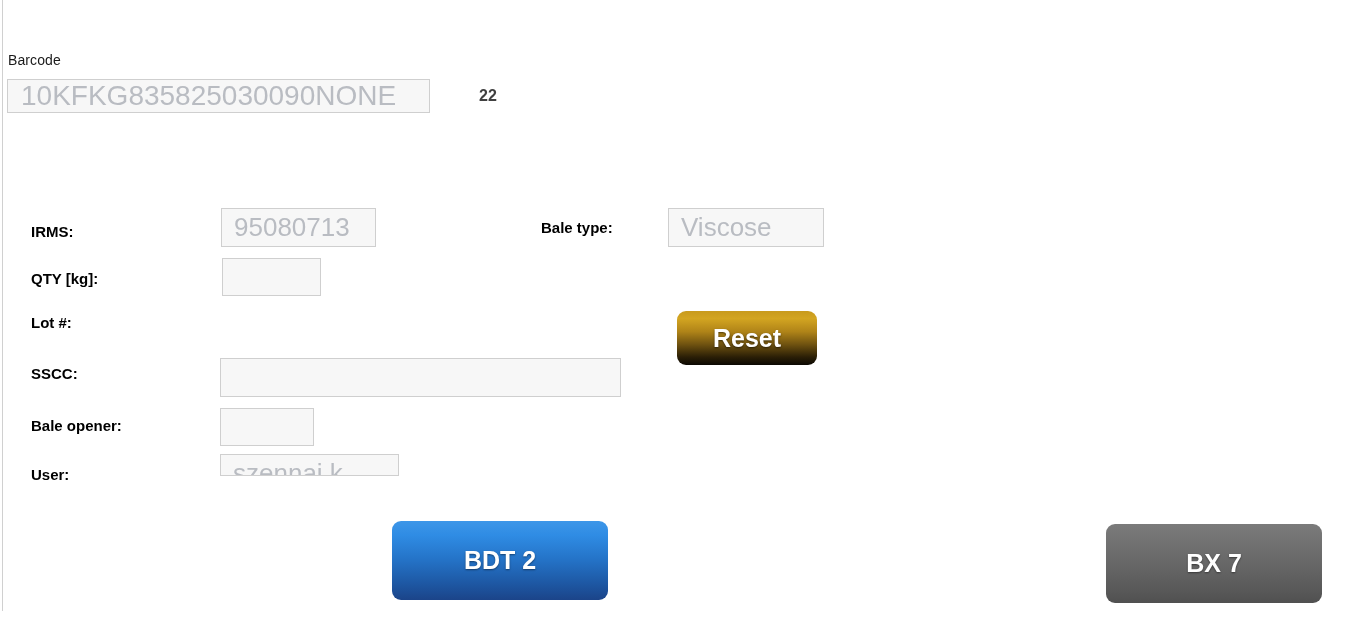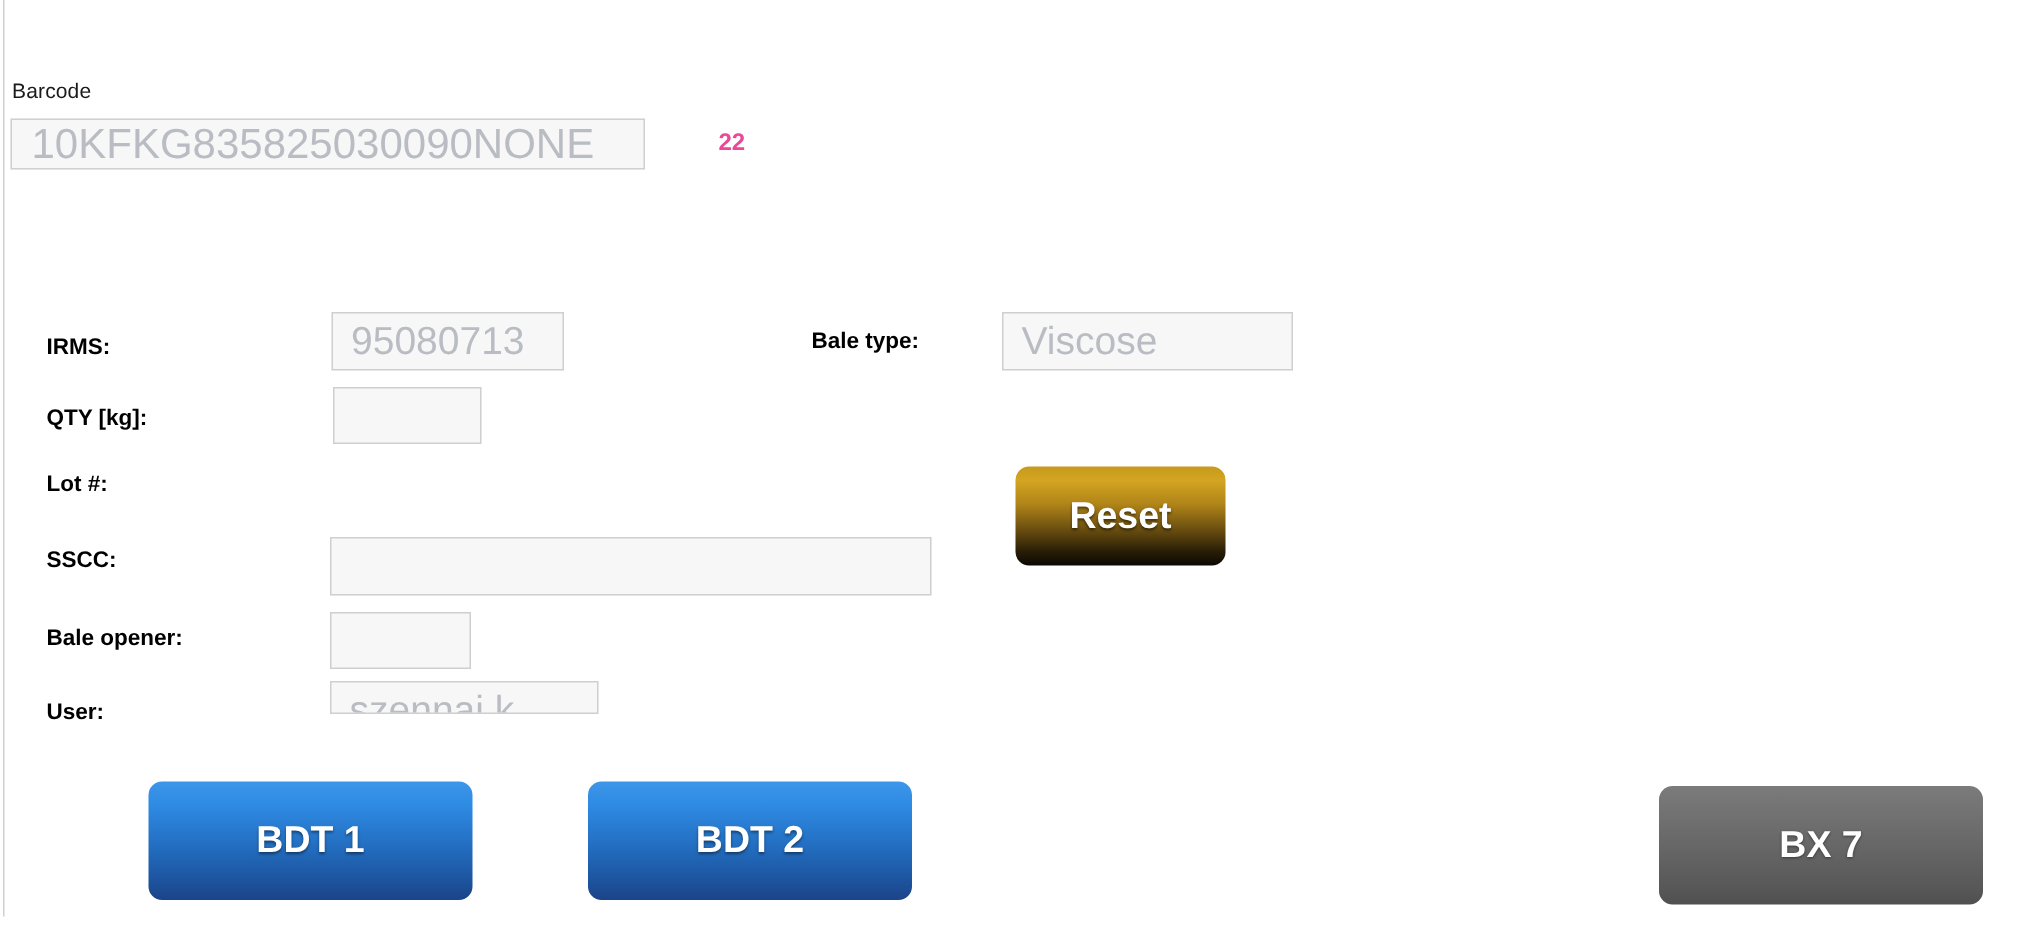--- a/index.html
+++ b/index.html
@@ -61,21 +61,21 @@
     line-height: 32px;
     white-space: nowrap;
     overflow: hidden;
   }
   .barcode-count {
     position: absolute;
     left: 479px;
     top: 87px;
     font-size: 16px;
     font-weight: bold;
-    color: #ec4899;
+    color: #404040;
   }
 
   
   .field-label {
     position: absolute;
     font-size: 15px;
     font-weight: bold;
     color: #000000;
     white-space: nowrap;
   }
@@ -101,29 +101,29 @@
   .lbl-opener { left: 31px; top: 417px; }
   .lbl-user   { left: 31px; top: 466px; }
   .lbl-baletype { left: 541px; top: 219px; }
 
   .in-irms     { left: 221px; top: 208px; width: 155px; height: 39px; }
   .in-qty      { left: 222px; top: 258px; width:  99px; height: 38px; }
   .in-lot      { left: 221px; top: 308px; width: 402px; height: 39px; }
   .in-sscc     { left: 220px; top: 358px; width: 401px; height: 39px; }
   .in-opener   { left: 220px; top: 408px; width:  94px; height: 38px; }
   .in-user     { left: 220px; top: 454px; width: 179px; height: 22px; }
-  .in-baletype { left: 668px; top: 208px; width: 194px; height: 39px; }
+  .in-baletype { left: 668px; top: 208px; width: 156px; height: 39px; }
 
   
   .reset-btn {
     position: absolute;
     left: 677px;
     top: 311px;
     width: 140px;
-    height: 66px;
+    height: 54px;
     border: none;
     border-radius: 9px;
     background: linear-gradient(to bottom,
         #c89a1d 0%,
         #d3a521 14%,
         #b08418 38%,
         #6f5210 62%,
         #2b1f06 85%,
         #0b0802 100%);
     color: #ffffff;
@@ -201,20 +201,19 @@
   <div class="text-box in-sscc"></div>
 
   <div class="text-box in-opener"></div>
 
   <div class="text-box in-user">szennai.k</div>
 
   <div class="text-box in-baletype">Viscose</div>
 
   <button class="reset-btn">Reset</button>
 
-  <button class="action-btn btn-blue btn-bdt1">BDT 1</button>
 
   <button class="action-btn btn-blue btn-bdt2">BDT 2</button>
 
 
   <button class="action-btn btn-gray btn-bx4">BX 7</button>
 
 </div>
 
 </body></html>

